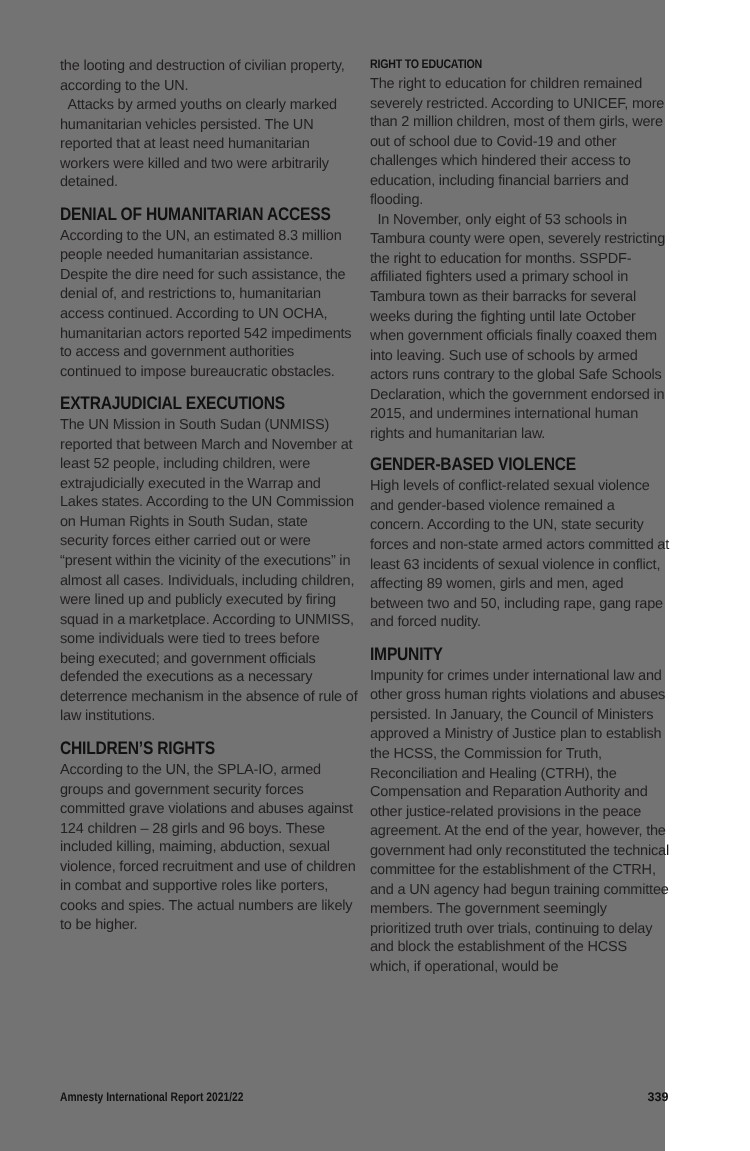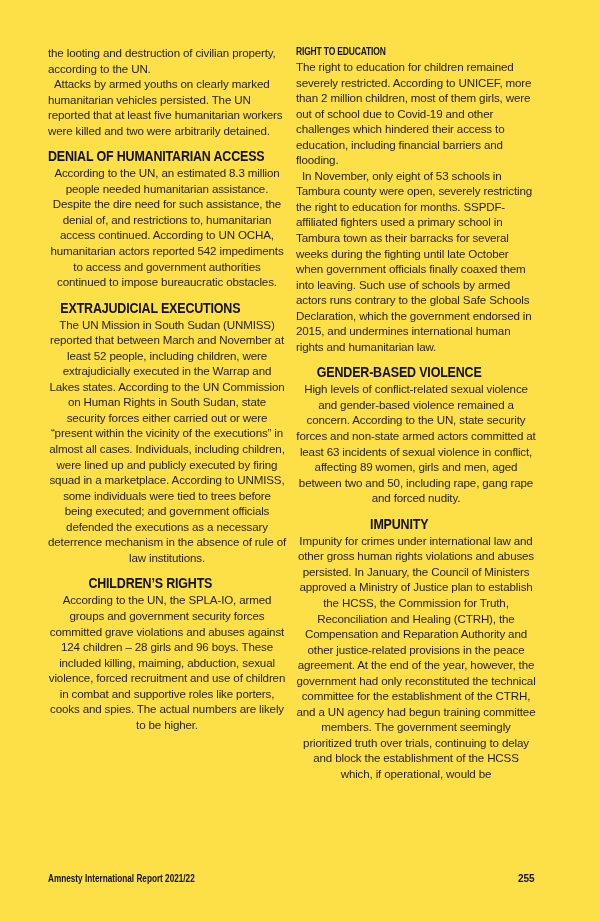--- a/index.html
+++ b/index.html
@@ -1,37 +1,37 @@
 <!DOCTYPE html>
 <html><head>
 <meta charset="utf-8">
 <style>
   html, body { margin: 0; padding: 0; background: #ffffff; }
   body { width: 600px; height: 921px; position: relative; overflow: hidden; }
-  .page { position: absolute; left: 0; top: 0; width: 600px; height: 921px; background: #fde047; color: #231f20; }
+  .page { position: absolute; left: 0; top: 0; width: 532px; height: 921px; background: #737373; color: #231f20; }
   .col { position: absolute; top: 45px; width: 238px; font-family: "Liberation Sans Narrow", "Liberation Sans", sans-serif; font-size: 11.6px; line-height: 15.55px; letter-spacing: -0.15px; }
   .col.left { left: 48px; }
   .col.right { left: 296px; width: 240px; }
   p { margin: 0; }
   p.indent { text-indent: 6px; }
   h2 { font-family: "Liberation Sans", sans-serif; font-weight: bold; font-size: 14.5px; line-height: 17px; margin: 0; letter-spacing: -0.2px; transform: scaleX(0.86); transform-origin: left; white-space: nowrap; color: #111; }
   h3 { font-family: "Liberation Sans", sans-serif; font-weight: bold; font-size: 10px; line-height: 14px; margin: 0; letter-spacing: -0.2px; transform: scaleX(0.85); transform-origin: left; white-space: nowrap; color: #111; }
-  .section { margin-top: 10px; text-align: center; }
+  .section { margin-top: 10px; }
   .footer { position: absolute; top: 873px; font-family: "Liberation Sans", sans-serif; font-size: 10px; font-weight: bold; color: #111; }
   .footer.title { left: 48px; transform: scaleX(0.82); transform-origin: left; white-space: nowrap; }
   .footer.pageno { left: 518px; }
 </style>
 </head>
 <body>
 
 <div class="page">
 
   <div class="col left">
     <p>the looting and destruction of civilian property, according to the UN.</p>
-    <p class="indent">Attacks by armed youths on clearly marked humanitarian vehicles persisted. The UN reported that at least five humanitarian workers were killed and two were arbitrarily detained.</p>
+    <p class="indent">Attacks by armed youths on clearly marked humanitarian vehicles persisted. The UN reported that at least need humanitarian workers were killed and two were arbitrarily detained.</p>
 
     <div class="section">
       <h2>DENIAL OF HUMANITARIAN ACCESS</h2>
       <p>According to the UN, an estimated 8.3 million people needed humanitarian assistance. Despite the dire need for such assistance, the denial of, and restrictions to, humanitarian access continued. According to UN OCHA, humanitarian actors reported 542 impediments to access and government authorities continued to impose bureaucratic obstacles.</p>
     </div>
 
     <div class="section">
       <h2>EXTRAJUDICIAL EXECUTIONS</h2>
       <p>The UN Mission in South Sudan (UNMISS) reported that between March and November at least 52 people, including children, were extrajudicially executed in the Warrap and Lakes states. According to the UN Commission on Human Rights in South Sudan, state security forces either carried out or were “present within the vicinity of the executions” in almost all cases. Individuals, including children, were lined up and publicly executed by firing squad in a marketplace. According to UNMISS, some individuals were tied to trees before being executed; and government officials defended the executions as a necessary deterrence mechanism in the absence of rule of law institutions.</p>
     </div>
@@ -54,14 +54,14 @@
       <p>High levels of conflict-related sexual violence and gender-based violence remained a concern. According to the UN, state security forces and non-state armed actors committed at least 63 incidents of sexual violence in conflict, affecting 89 women, girls and men, aged between two and 50, including rape, gang rape and forced nudity.</p>
     </div>
 
     <div class="section">
       <h2>IMPUNITY</h2>
       <p>Impunity for crimes under international law and other gross human rights violations and abuses persisted. In January, the Council of Ministers approved a Ministry of Justice plan to establish the HCSS, the Commission for Truth, Reconciliation and Healing (CTRH), the Compensation and Reparation Authority and other justice-related provisions in the peace agreement. At the end of the year, however, the government had only reconstituted the technical committee for the establishment of the CTRH, and a UN agency had begun training committee members. The government seemingly prioritized truth over trials, continuing to delay and block the establishment of the HCSS which, if operational, would be</p>
     </div>
   </div>
 
   <div class="footer title">Amnesty International Report 2021/22</div>
-  <div class="footer pageno">255</div>
+  <div class="footer pageno">339</div>
 </div>
 
 </body></html>

